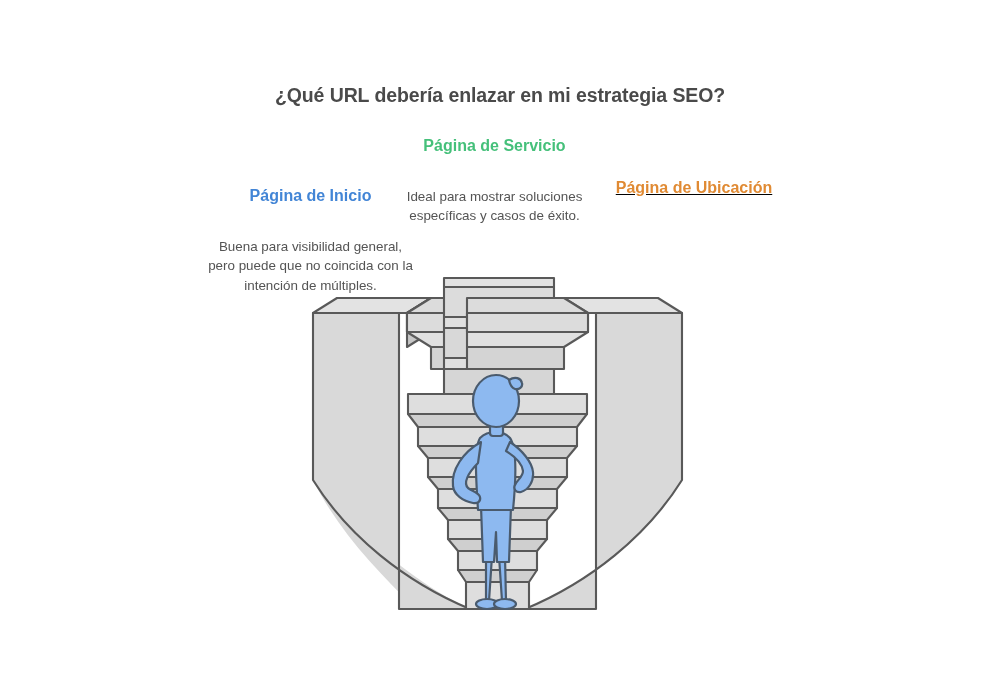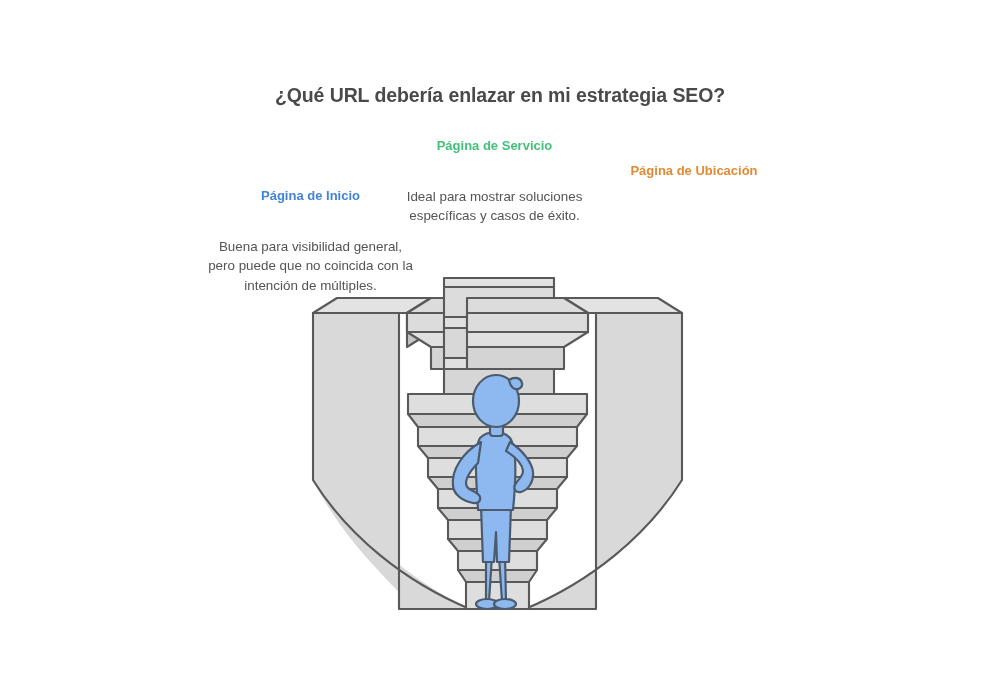--- a/index.html
+++ b/index.html
@@ -26,34 +26,34 @@
     font-weight: bold;
     color: #4a4a4a;
     letter-spacing: -0.1px;
   }
 
   .column {
     position: absolute;
     text-align: center;
   }
   .col-heading {
-    font-size: 13px;
+    font-size: 16px;
     font-weight: bold;
     line-height: 24.5px;
   }
   .col-body {
     font-size: 13.4px;
     line-height: 19.6px;
     color: #545454;
     margin-top: 28px;
   }
 
   #col-inicio { left: 208px; top: 184px; width: 205px; text-align: center; }
   #col-servicio { left: 402px; top: 134px; width: 185px; }
-  #col-ubicacion { left: 598px; top: 159px; width: 192px; }
+  #col-ubicacion { left: 598px; top: 176px; width: 192px; text-decoration: underline; }
 
   #illustration {
     position: absolute;
     left: 300px;
     top: 270px;
     width: 395px;
     height: 350px;
   }
   #illustration svg { display: block; }
 </style>

